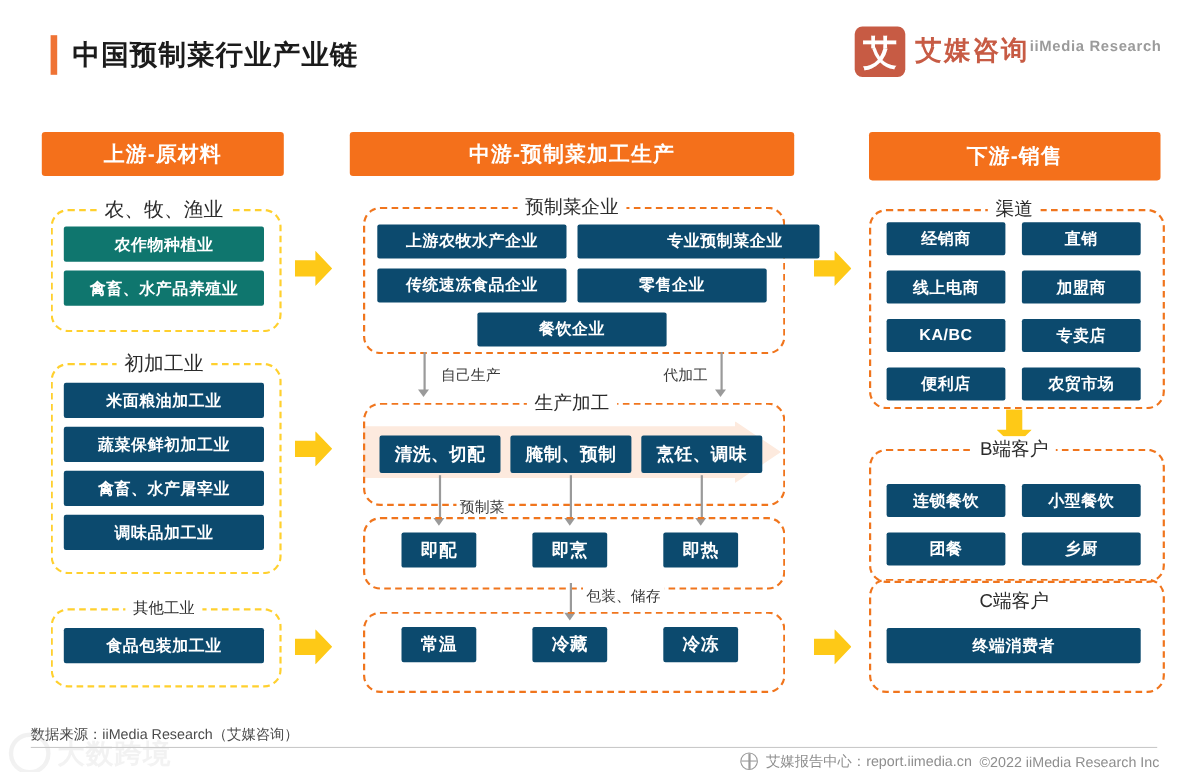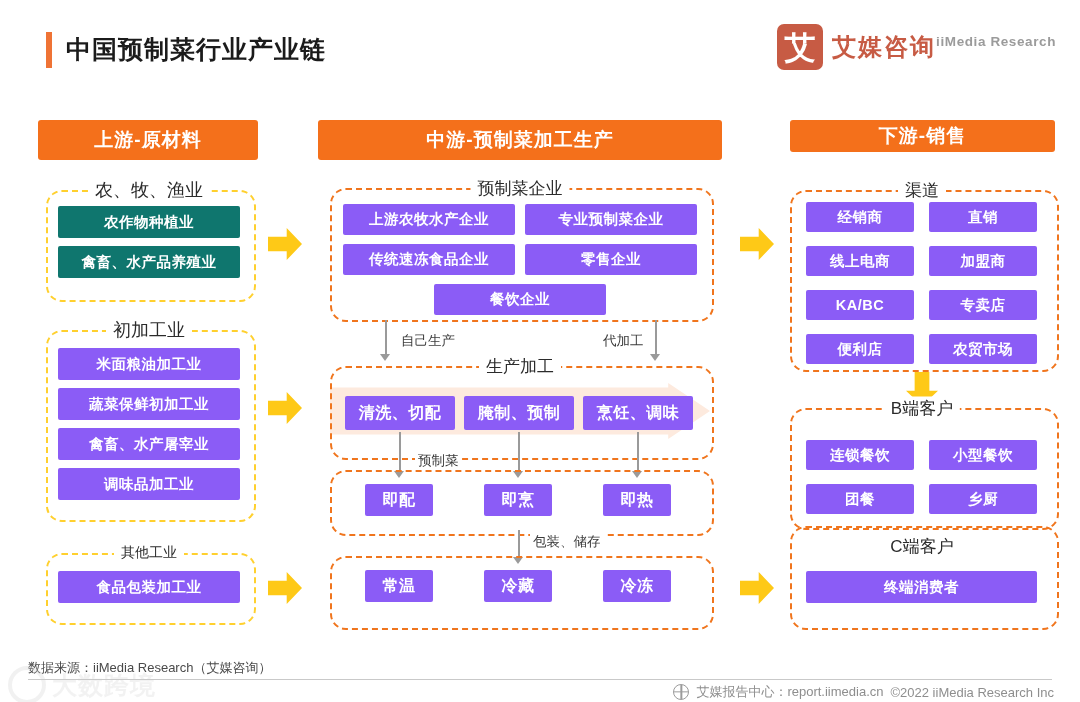--- a/index.html
+++ b/index.html
@@ -17,29 +17,29 @@
     font-size:31px;font-weight:bold;display:flex;align-items:center;justify-content:center;line-height:1;}
   #logo-text{display:flex;flex-direction:row;justify-content:center;}
   #logo-cn{font-size:24px;font-weight:bold;color:#c75b44;letter-spacing:2px;line-height:1.12;}
   #logo-en{font-size:13.5px;font-weight:bold;color:#9b9b9b;letter-spacing:.6px;line-height:1.2;}
 
   
   .col-head{position:absolute;background:#f4701b;color:#fff;border-radius:3px;
     display:flex;align-items:center;justify-content:center;font-weight:bold;letter-spacing:1px;}
   #head-up{left:38px;top:120px;width:220px;height:40px;font-size:19px;}
   #head-mid{left:318px;top:120px;width:404px;height:40px;font-size:19px;}
-  #head-down{left:790px;top:120px;width:265px;height:32px;font-size:19px;}
+  #head-down{left:790px;top:120px;width:265px;height:44px;font-size:19px;}
 
   
   .grp{position:absolute;border-radius:16px;border:2.5px dashed #ffd02e;background:transparent;}
   .grp.orange{border-color:#f0751d;}
   .grp-label{position:absolute;background:#fff;padding:0 7px;font-size:17px;color:#2b2b2b;
     transform:translate(-50%,-50%);white-space:nowrap;}
 
-  .chip{position:absolute;background:#8b5cf6;color:#fff;border-radius:2px;
+  .chip{position:absolute;background:#0c4a6e;color:#fff;border-radius:2px;
     display:flex;align-items:center;justify-content:center;font-size:14.5px;font-weight:bold;
     letter-spacing:.5px;text-align:center;}
   .chip.light{background:#0f766e;}
   .chip.big{font-size:16px;text-align:center;}
 
   
   .harrow{position:absolute;width:34px;height:32px;background:#fec917;
     clip-path:polygon(0% 27%,55% 27%,55% 0%,100% 50%,55% 100%,55% 73%,0% 73%);}
   .varrow{position:absolute;width:32px;height:34px;background:#fec917;
     clip-path:polygon(27% 0%,73% 0%,73% 55%,100% 55%,50% 100%,0% 55%,27% 55%);}
@@ -102,21 +102,21 @@
 
 <div class="harrow" style="left:268px;top:228px;"></div>
 <div class="harrow" style="left:268px;top:392px;"></div>
 <div class="harrow" style="left:268px;top:572px;"></div>
 
 <div class="col-head" id="head-mid">中游-预制菜加工生产</div>
 
 <div class="grp orange" style="left:330px;top:188px;width:380px;height:130px;"></div>
 <div class="grp-label" style="left:520px;top:188px;">预制菜企业</div>
 <div class="chip" style="left:343px;top:204px;width:172px;height:31px;">上游农牧水产企业</div>
-<div class="chip" style="left:525px;top:204px;width:172px;height:31px;">专业预制菜企业</div>
+<div class="chip" style="left:525px;top:204px;width:172px;height:31px;padding-left:48px;">专业预制菜企业</div>
 <div class="chip" style="left:343px;top:244px;width:172px;height:31px;">传统速冻食品企业</div>
 <div class="chip" style="left:525px;top:244px;width:172px;height:31px;">零售企业</div>
 <div class="chip" style="left:434px;top:284px;width:172px;height:31px;">餐饮企业</div>
 
 <div class="conn" style="left:385px;top:320px;height:37px;"></div>
 <div class="conn-head" style="left:380px;top:354px;"></div>
 <div class="conn-label" style="left:398px;top:332px;">自己生产</div>
 <div class="conn" style="left:655px;top:320px;height:37px;"></div>
 <div class="conn-head" style="left:650px;top:354px;"></div>
 <div class="conn-label" style="left:600px;top:332px;">代加工</div>

